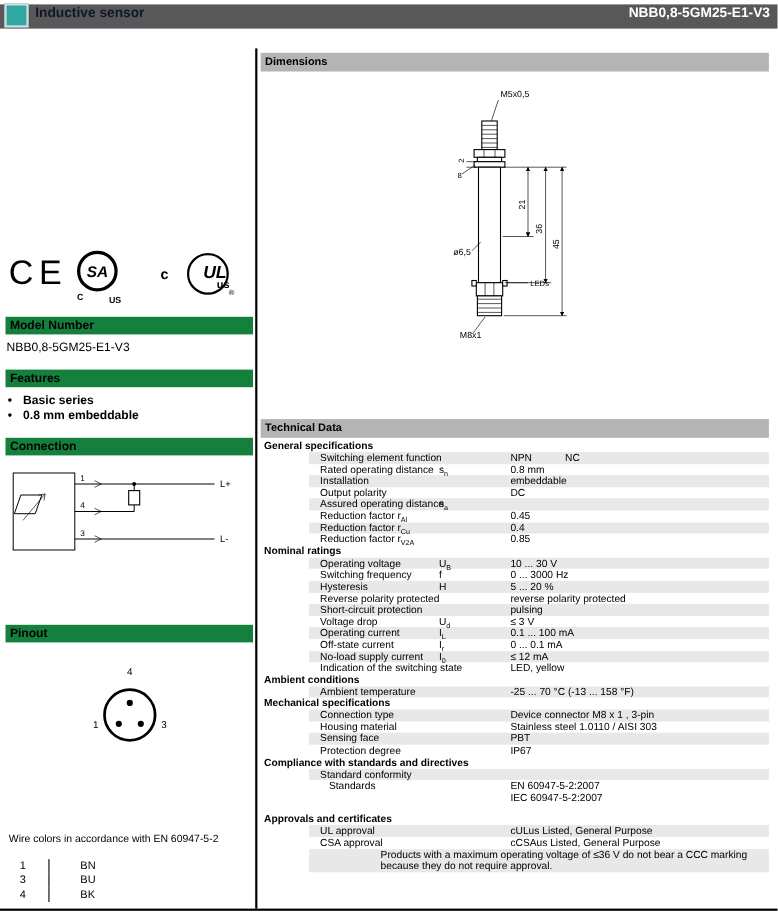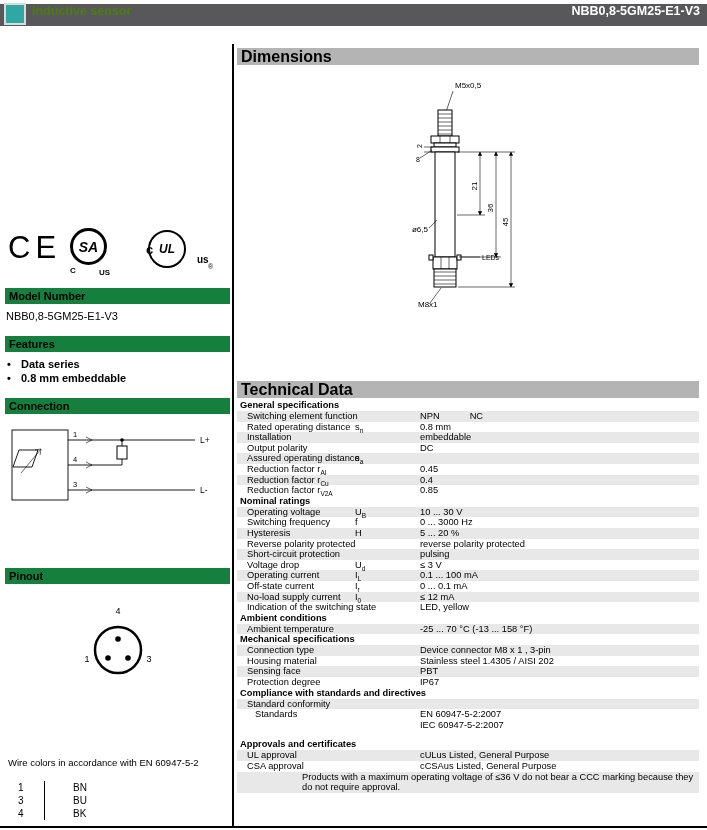--- a/index.html
+++ b/index.html
@@ -2,62 +2,62 @@
 <html><head>
 <meta charset="utf-8">
 <style>
   html,body{margin:0;padding:0;}
   body{width:707px;height:830px;background:#fff;font-family:"Liberation Sans",sans-serif;color:#000;}
   .page{position:relative;width:707px;height:830px;overflow:hidden;background:#fff;}
 
   
   .topbar{position:absolute;left:0;top:4px;width:707px;height:22px;background:#58585a;}
   .brandsq{position:absolute;left:4px;top:3px;width:18px;height:18px;background:#2fa8a3;border:2px solid #d9dcdc;z-index:2;}
-  .topbar-title{position:absolute;left:32px;top:4px;color:#4d7c0f;font-weight:bold;font-size:12.5px;}
+  .topbar-title{position:absolute;left:32px;top:4px;color:#0f172a;font-weight:bold;font-size:12.5px;}
   .topbar-part{position:absolute;right:7px;top:4px;color:#fff;font-weight:bold;font-size:12.5px;}
 
   .vdivider{position:absolute;left:232px;top:44px;width:2px;height:782px;background:#000;}
   .bottomline{position:absolute;left:0;top:826px;width:707px;height:2px;background:#000;}
 
   
   .secbar{position:absolute;left:5px;width:225px;height:16px;background:#15803d;font-weight:bold;font-size:11px;line-height:16px;padding-left:4px;box-sizing:border-box;}
   .logos{position:absolute;left:8px;top:226px;width:220px;height:54px;}
   .ce{position:absolute;left:0;top:4px;font-size:31px;letter-spacing:5px;font-weight:400;}
   .csa{position:absolute;left:62px;top:2px;width:50px;height:52px;}
   .csa-circle{width:37px;height:37px;border:3px solid #000;border-radius:50%;display:flex;align-items:center;justify-content:center;font-weight:bold;font-style:italic;font-size:14px;box-sizing:border-box;}
   .csa-c{position:absolute;left:0;top:38px;font-size:8px;font-weight:bold;}
   .csa-us{position:absolute;left:29px;top:40px;font-size:8px;font-weight:bold;}
   .ul{position:absolute;left:138px;top:4px;width:75px;height:48px;}
   .ul-c{position:absolute;left:0;top:12px;font-size:13px;font-weight:bold;}
-  .ul-circle{position:absolute;left:2px;top:0;width:38px;height:38px;border:2px solid #000;border-radius:50%;display:flex;align-items:center;justify-content:center;font-weight:bold;font-style:italic;font-size:12px;box-sizing:border-box;}
+  .ul-circle{position:absolute;left:24px;top:0;width:38px;height:38px;border:2px solid #000;border-radius:50%;display:flex;align-items:center;justify-content:flex-end;font-weight:bold;font-style:italic;font-size:16px;box-sizing:border-box;}
   .ul-us{position:absolute;left:51px;top:24px;font-size:10px;font-weight:bold;}
   .ul-r{position:absolute;left:62px;top:33px;font-size:7px;}
 
   .model-value{position:absolute;left:6px;top:310px;font-size:11px;}
   .features{position:absolute;left:7px;top:357px;}
   .feat{display:flex;gap:7px;font-weight:bold;font-size:11px;line-height:14px;}
   .bullet{width:7px;}
 
   .conn-svg{position:absolute;left:10px;top:420px;}
   .pinout-svg{position:absolute;left:68px;top:598px;}
 
   .wire-note{position:absolute;left:8px;top:757px;font-size:9.5px;}
   .wire-table{position:absolute;left:10px;top:781px;}
   .wire-row{display:flex;height:13px;font-size:10px;line-height:13px;}
   .wp{width:34px;padding-left:8px;box-sizing:border-box;}
   .wc{border-left:1px solid #000;padding-left:28px;width:60px;box-sizing:border-box;}
 
   
-  .rbar{position:absolute;left:237px;width:462px;height:17px;background:#b4b4b4;font-weight:bold;font-size:16px;line-height:17px;padding-left:4px;box-sizing:border-box;}
+  .rbar{position:absolute;left:237px;width:462px;height:17px;background:#b4b4b4;font-weight:bold;font-size:10px;line-height:17px;padding-left:4px;box-sizing:border-box;}
   .dim-svg{position:absolute;left:330px;top:72px;}
 
   .td-table{position:absolute;left:237px;top:400px;width:462px;font-size:9.3px;}
   .td-sec{font-weight:bold;padding-left:3px;line-height:11px;}
   .td-gap{margin-top:9px;}
-  .td-row{display:flex;min-height:10.6px;line-height:10.6px;}
+  .td-row{display:flex;min-height:10.6px;line-height:10.6px;margin-left:44px;}
   .td-row.shade{background:#e8e8e8;}
   .td-label{width:118px;padding-left:10px;flex-shrink:0;white-space:nowrap;box-sizing:border-box;}
   .td-sym{width:65px;flex-shrink:0;}
   .td-value{flex:1;padding-right:2px;}
   sub{font-size:6.5px;line-height:0;}
 
   svg text{font-family:"Liberation Sans",sans-serif;fill:#000;}
   svg .ln{stroke:#000;stroke-width:0.9;fill:none;}
   svg .thin{stroke:#000;stroke-width:0.6;fill:none;}
   svg .shape{stroke:#000;stroke-width:1;fill:#fff;}
@@ -94,21 +94,21 @@
     </div>
   </div>
 
   <div class="secbar" style="top:288px">Model Number</div>
   <div class="model-value">NBB0,8-5GM25-E1-V3</div>
 
   <div class="secbar" style="top:336px">Features</div>
   <div class="features">
     <div class="feat">
         <span class="bullet">•</span>
-        <span>Data series</span>
+        <span>Basic series</span>
       </div>
     <div class="feat">
         <span class="bullet">•</span>
         <span>0.8 mm embeddable</span>
       </div>
   </div>
 
   <div class="secbar" style="top:398px">Connection</div>
   <svg class="conn-svg" width="215" height="100" viewBox="0 0 215 100">
     <rect class="ln" x="2" y="10" width="56" height="70"></rect>
@@ -307,21 +307,21 @@
       </div>
       <div class="td-sec">Mechanical specifications</div>
       <div class="td-row shade">
         <span class="td-label">Connection type</span>
         <span class="td-sym"></span>
         <span class="td-value">Device connector M8 x 1 , 3-pin</span>
       </div>
       <div class="td-row">
         <span class="td-label">Housing material</span>
         <span class="td-sym"></span>
-        <span class="td-value">Stainless steel 1.4305 / AISI 202</span>
+        <span class="td-value">Stainless steel 1.0110 / AISI 303</span>
       </div>
       <div class="td-row shade">
         <span class="td-label">Sensing face</span>
         <span class="td-sym"></span>
         <span class="td-value">PBT</span>
       </div>
       <div class="td-row">
         <span class="td-label">Protection degree</span>
         <span class="td-sym"></span>
         <span class="td-value">IP67</span>

